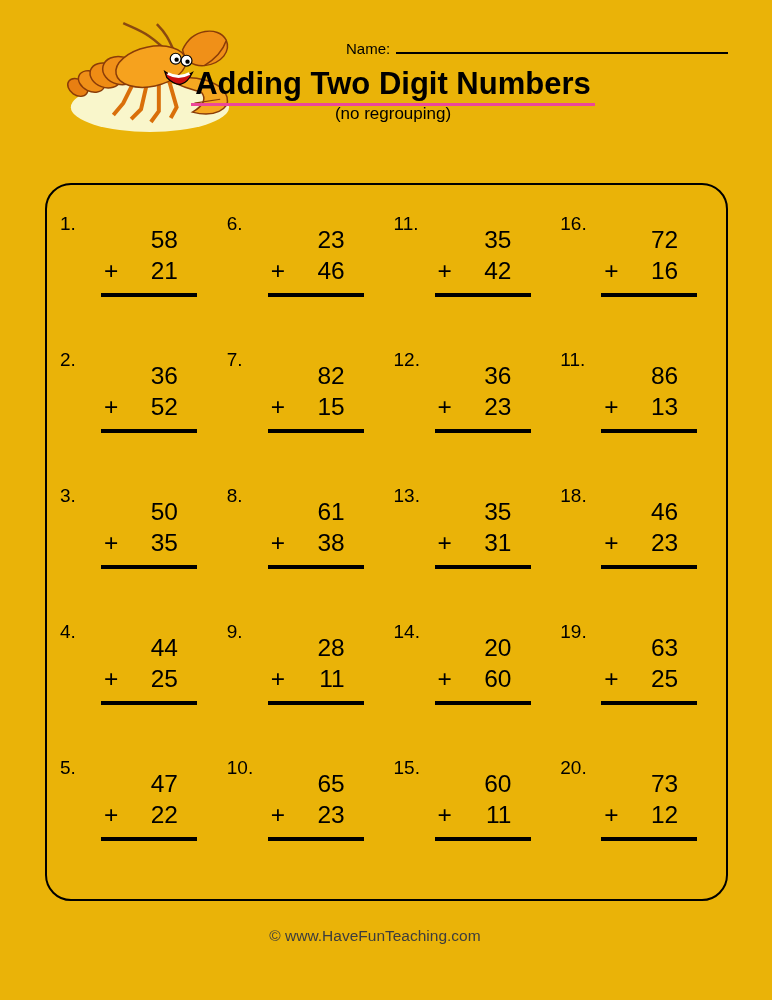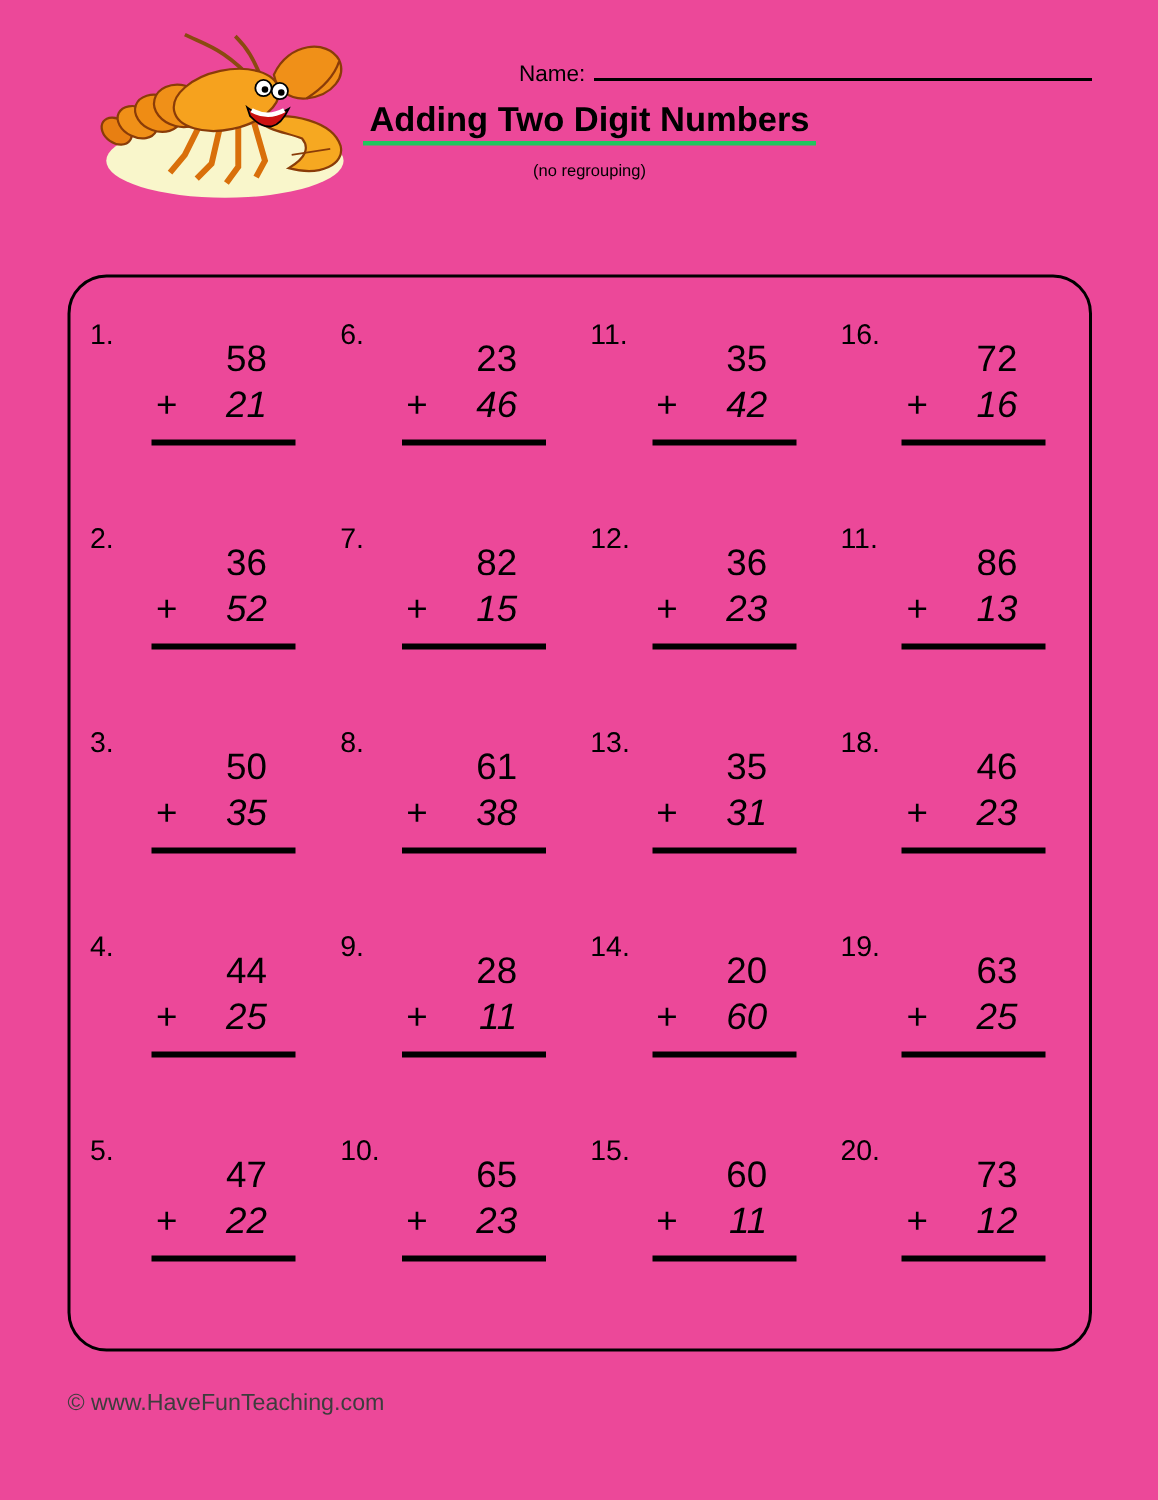--- a/index.html
+++ b/index.html
@@ -1,21 +1,21 @@
 <!DOCTYPE html>
 <html><head>
 <meta charset="utf-8">
 <style>
   * { box-sizing: border-box; margin: 0; padding: 0; }
   html, body { background: #ffffff; }
   .page {
     position: relative;
     width: 772px; height: 1000px;
     margin: 0 auto;
-    background: #ec4899;
+    background: #eab308;
     color: #000;
     font-family: "Liberation Sans", sans-serif;
     overflow: hidden;
   }
   
   .lobster {
     position: absolute; left: 56px; top: 20px;
     width: 178px; height: 114px;
   }
   .name-row {
@@ -28,30 +28,30 @@
     border-bottom: 2px solid #000;
     margin-left: 6px;
     vertical-align: baseline;
   }
   .title-wrap {
     position: absolute; left: 14px; right: 0; top: 66px;
     text-align: center;
   }
   .title {
     display: inline-block;
-    font-size: 23px; font-weight: bold;
-    border-bottom: 3px solid #22c55e;
+    font-size: 31px; font-weight: bold;
+    border-bottom: 3px solid #ec4899;
     padding: 0 4px 1px 4px;
     letter-spacing: 0px;
   }
   .subtitle-wrap {
     position: absolute; left: 14px; right: 0; top: 104px;
     text-align: center;
   }
-  .subtitle { font-size: 11px; margin-top: 30px; }
+  .subtitle { font-size: 17px; margin-top: 30px; }
   .directions {
     position: absolute; left: 45px; top: 144px;
     font-size: 16.5px;
   }
   .directions .dir-label {
     font-weight: bold; text-decoration: underline;
   }
   .directions .dir-rest { white-space: pre-wrap; }
   
   .box {
@@ -82,33 +82,33 @@
   .work { width: 86px; flex: 0 0 auto; margin-top: 12px; }
   .op-top {
     font-size: 24.5px; line-height: 30px;
     text-align: right; padding-right: 12px;
   }
   .row2 {
     display: flex; justify-content: space-between;
     font-size: 24.5px; line-height: 32px;
   }
   .plus { padding-left: 0; }
-  .op-bot { padding-right: 12px; font-style: italic; }
+  .op-bot { padding-right: 12px; }
   .answer-line {
     height: 0;
     border-bottom: 4.5px solid #000;
     width: 96px;
     margin-left: -3px;
     margin-top: 6px;
   }
   
   .footer {
     position: absolute; left: 45px; top: 927px;
     width: 660px;
-    text-align: left;
+    text-align: center;
     font-size: 15.5px;
     color: #3d3d3d;
   }
 </style>
 </head>
 <body>
 
 <div class="page">
 
   <svg class="lobster" viewBox="0 0 180 115" xmlns="http://www.w3.org/2000/svg" aria-hidden="true">

